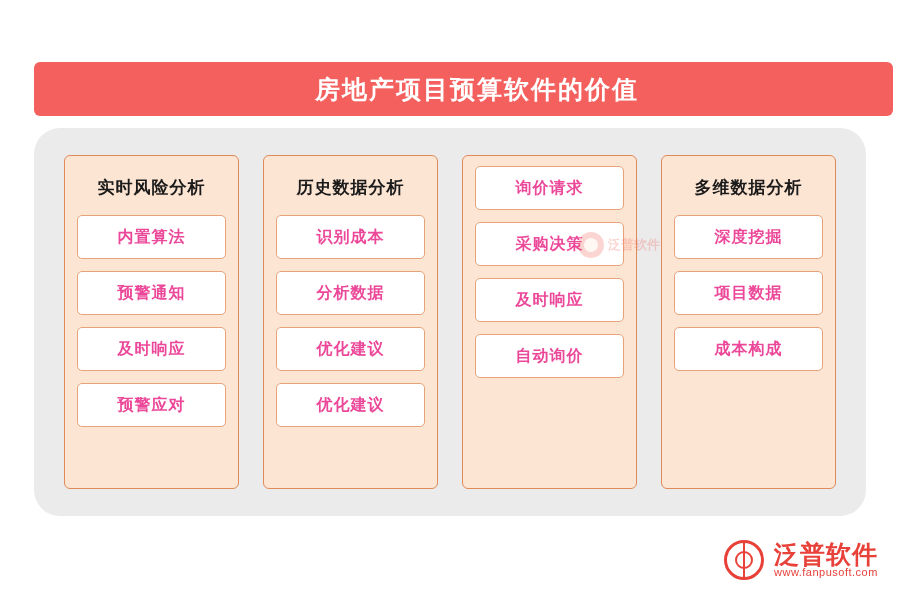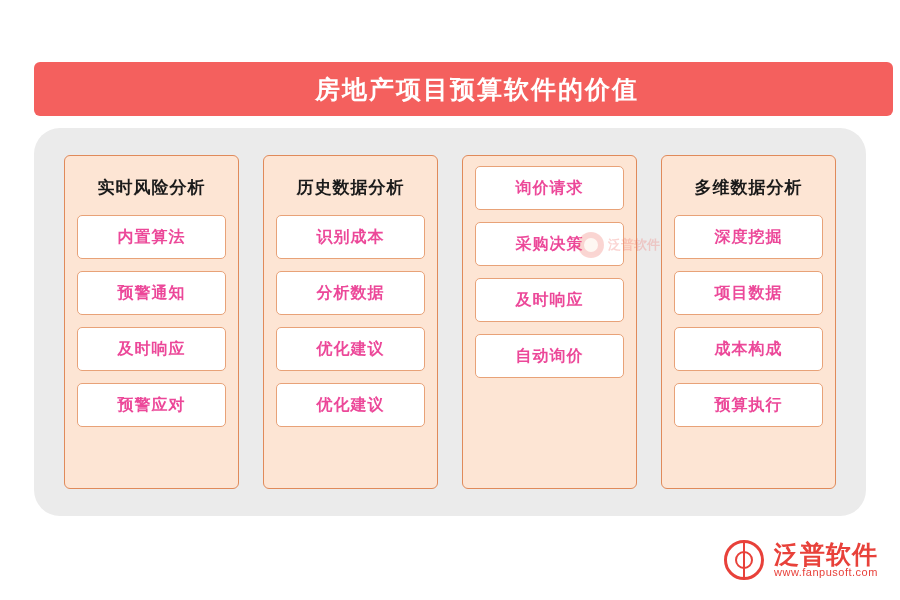--- a/index.html
+++ b/index.html
@@ -236,21 +236,20 @@
         <div class="item">采购决策</div>
         <div class="item">及时响应</div>
         <div class="item">自动询价</div>
       </div>
 
       <div class="column">
         <div class="column-title">多维数据分析</div>
         <div class="item">深度挖掘</div>
         <div class="item">项目数据</div>
         <div class="item">成本构成</div>
-        <div class="item">预算执行</div>
       </div>
 
     </div>
   </div>
 
   <div class="watermark-center">
     <span class="wm-mark"></span>
     <span class="wm-text">泛普软件</span>
   </div>
 

